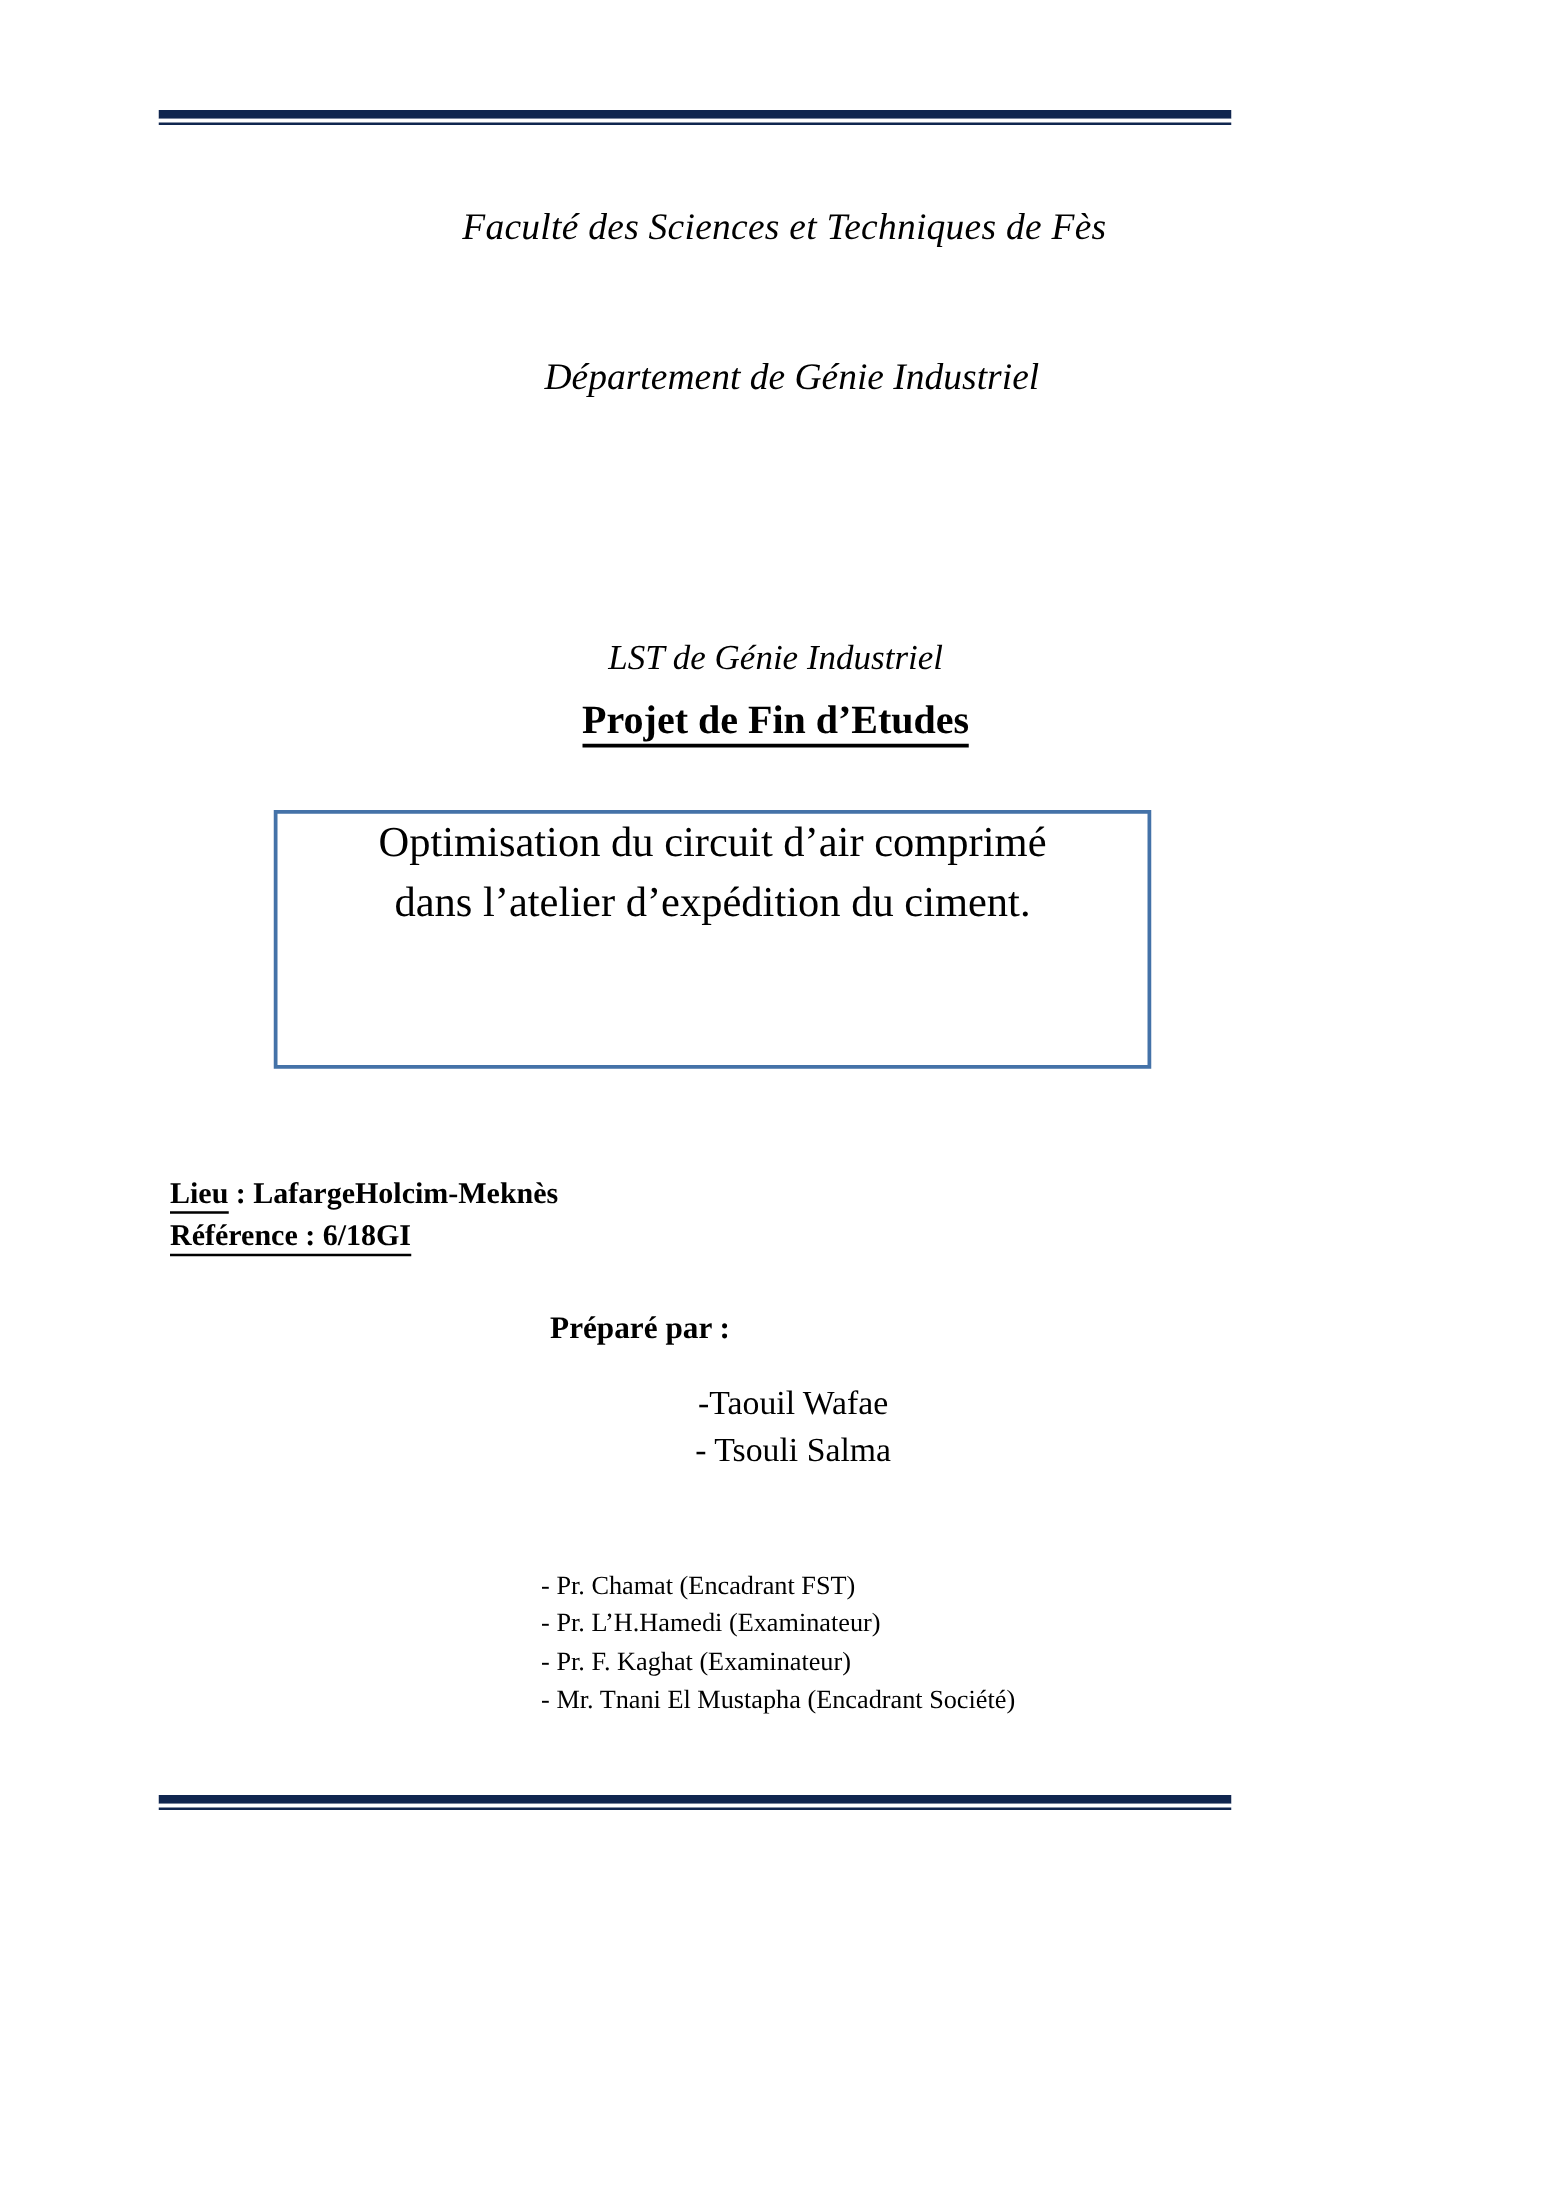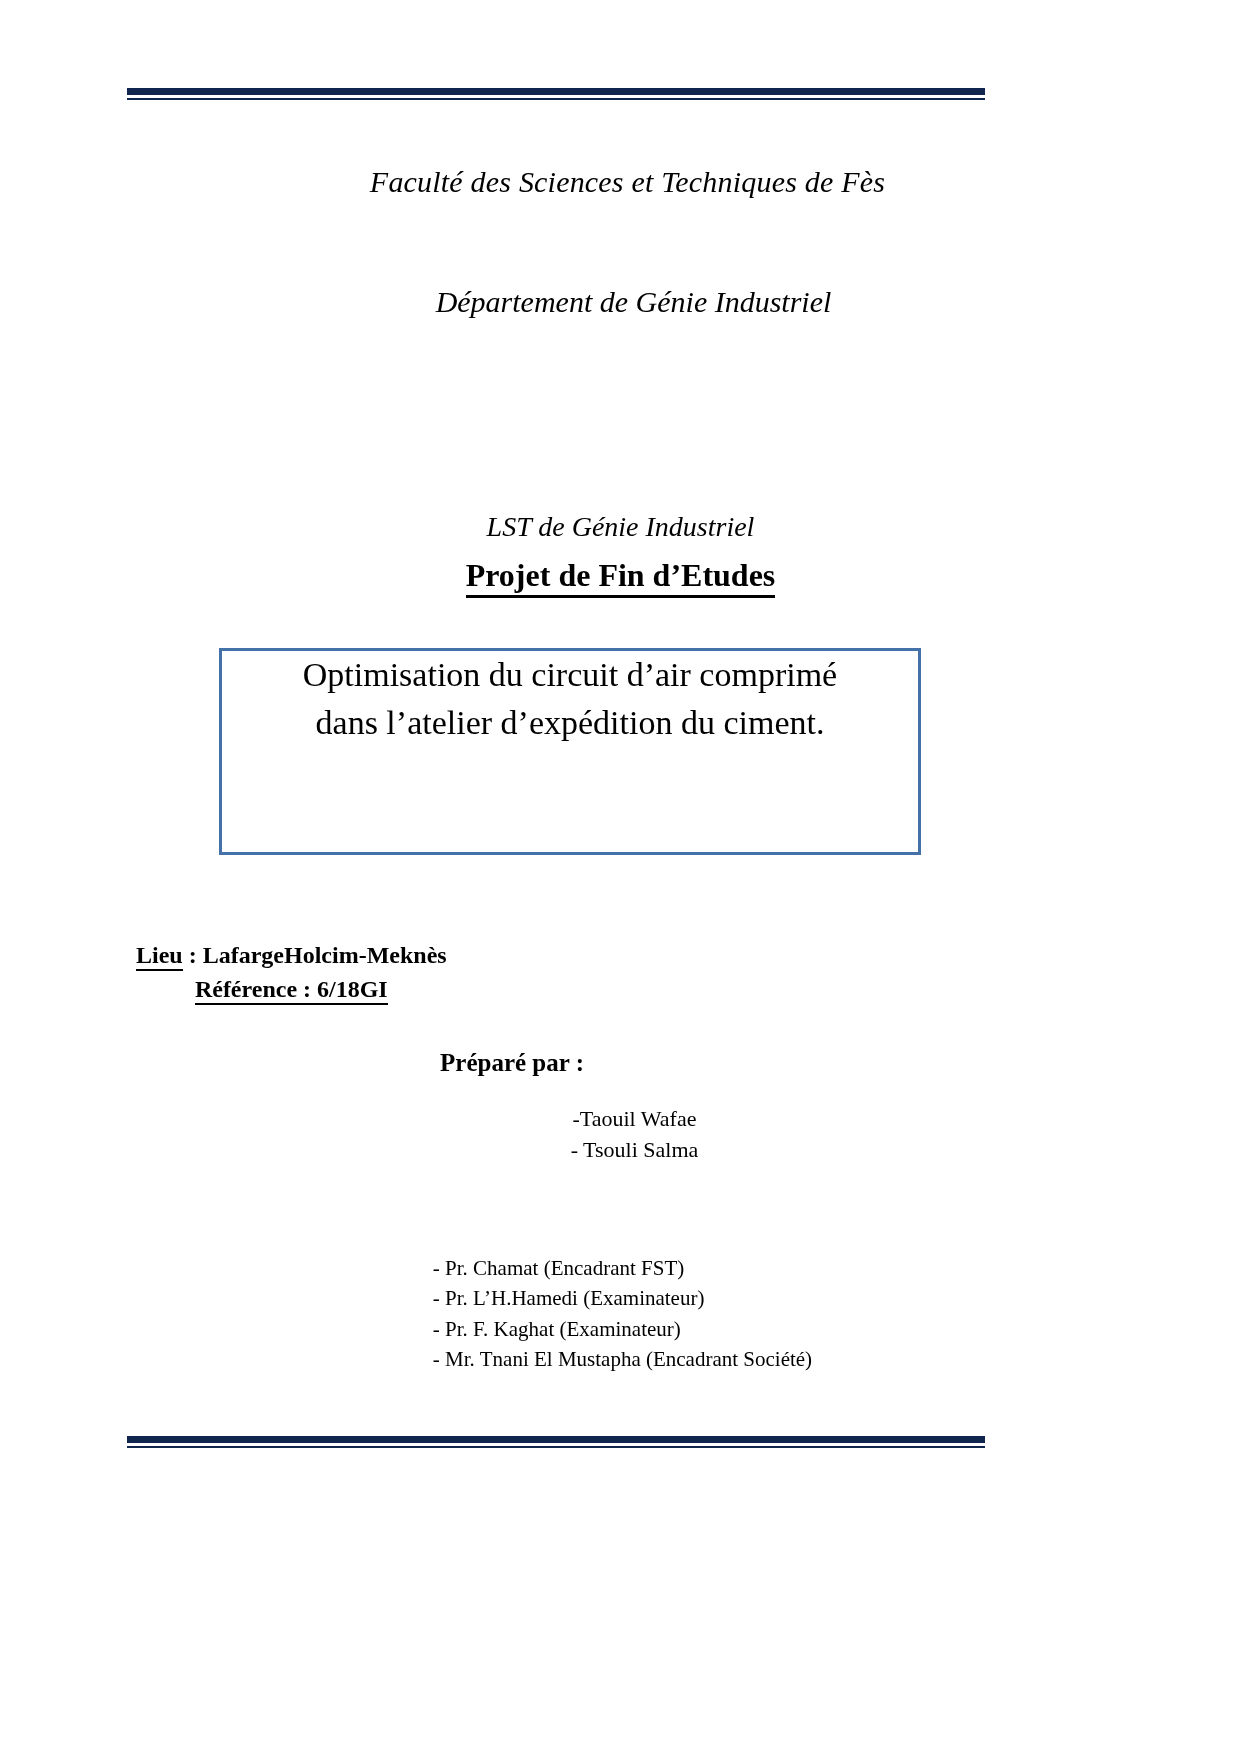--- a/index.html
+++ b/index.html
@@ -126,21 +126,21 @@
 
   
   .meta-block {
     position: absolute;
     left: 136px;
     top: 938px;
     font-weight: bold;
     font-size: 24px;
     line-height: 1.42;
   }
-  .meta-line { white-space: nowrap; text-align: center; }
+  .meta-line { white-space: nowrap; }
   .meta-line .u {
     border-bottom: 2px solid #000;
     padding-bottom: 1px;
   }
 
   
   .prepared-label {
     position: absolute;
     left: 0;
     top: 1049px;
@@ -151,21 +151,21 @@
     padding-left: 42px;
     box-sizing: border-box;
   }
 
   .authors {
     position: absolute;
     left: 0;
     top: 1103px;
     width: 1241px;
     text-align: center;
-    font-size: 22px;
+    font-size: 27px;
     line-height: 1.42;
     padding-left: 28px;
     box-sizing: border-box;
   }
   .author-line { white-space: nowrap; }
 
   
   .defense {
     position: absolute;
     left: 0;

